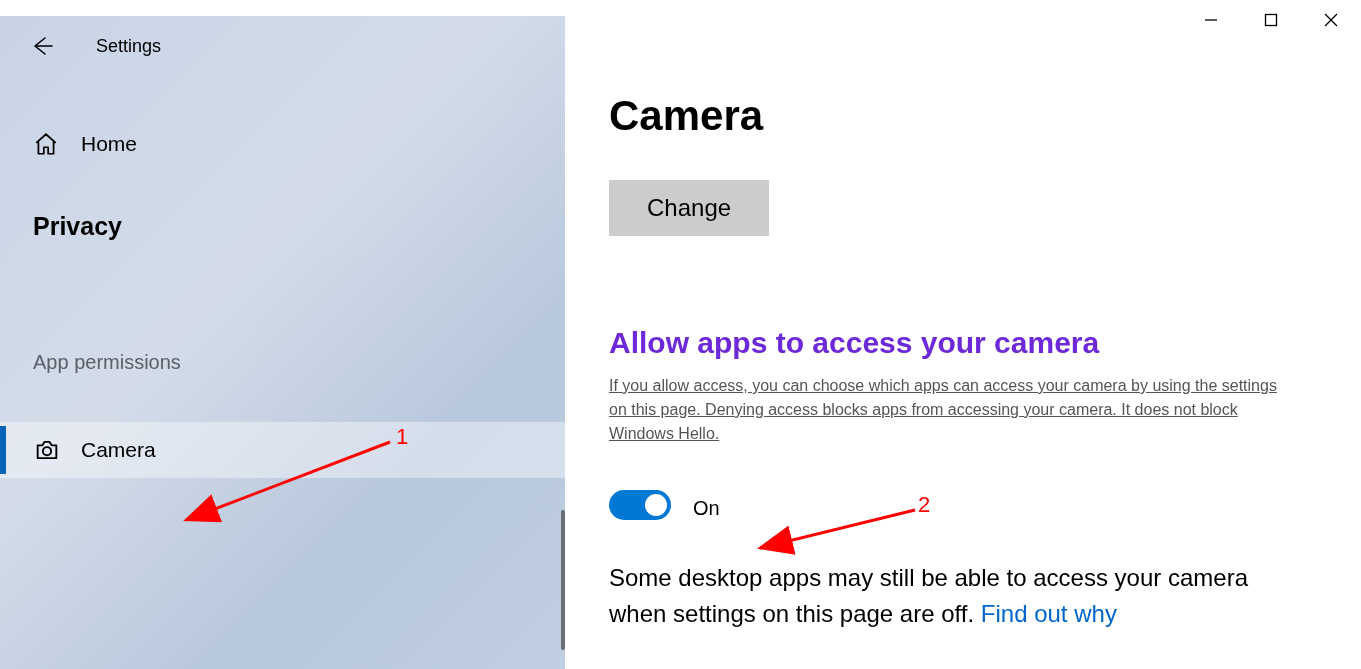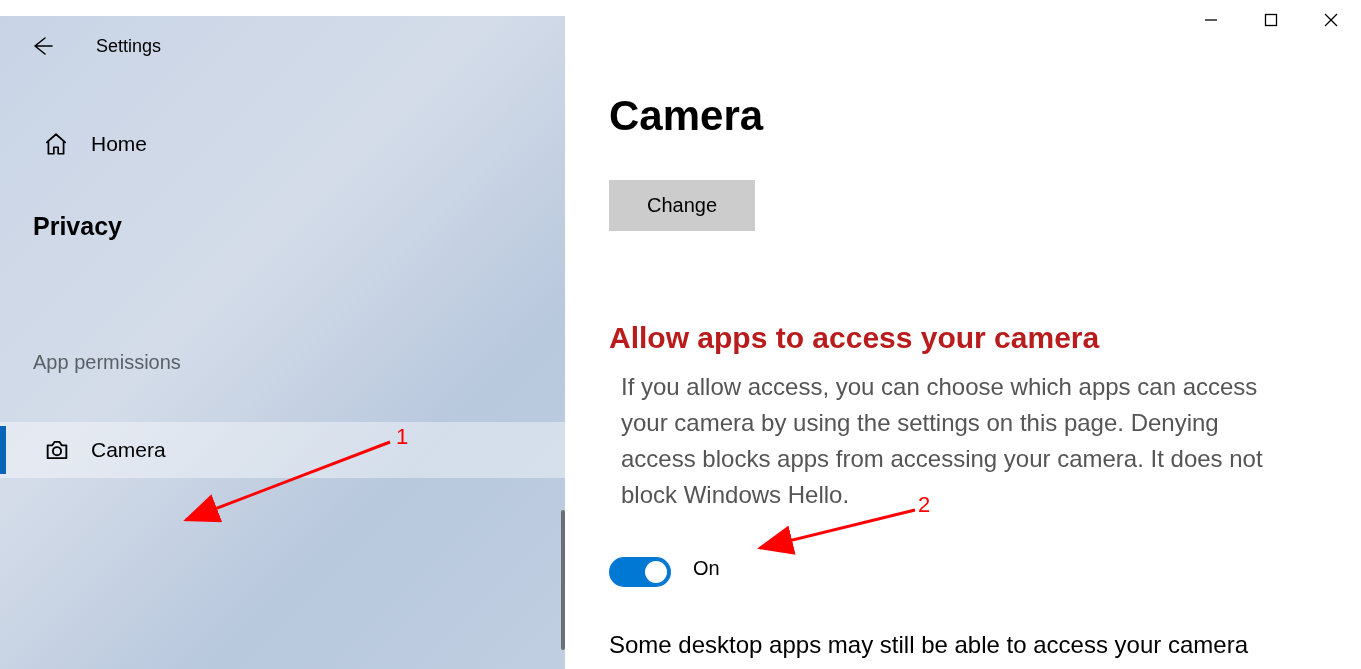--- a/index.html
+++ b/index.html
@@ -40,21 +40,21 @@
   .header-title {
     font-size: 18px;
     color: #000;
     margin-left: 42px;
     font-weight: 400;
   }
   .nav-item {
     display: flex;
     align-items: center;
     height: 56px;
-    padding-left: 43px;
+    padding-left: 33px;
     cursor: pointer;
     text-align: right;
   }
   .nav-item .icon-box {
     width: 30px;
     display:flex;align-items:center;justify-content:flex-start;
   }
   .nav-label {
     font-size: 21px;
     color: #000;
@@ -134,43 +134,44 @@
   .page-title {
     font-size: 42px;
     font-weight: 600;
     color:#000;
     margin: 92px 0 0 44px;
   }
   .change-btn {
     display:inline-block;
     background:#ccc;
     border:none;
-    font-size:20px;
+    font-size:24px;
     padding: 14px 38px;
     margin: 40px 0 0 44px;
     cursor:pointer;
     font-family:inherit;
     color:#000;
   }
   .sub-heading {
     font-size: 30px;
     font-weight: 600;
-    color:#b91c1c;
+    color:#6d28d9;
     margin: 90px 0 0 44px;
   }
   .body-text {
-    font-size: 24px;
+    font-size: 16px;
     color:#555;
-    margin: 14px 70px 0 56px;
+    margin: 14px 70px 0 44px;
     line-height: 1.5;
     max-width: 720px;
+    text-decoration: underline;
   }
   .toggle-row {
     display:flex;
-    align-items:flex-start;
+    align-items:flex-end;
     margin: 44px 0 0 44px;
   }
   .toggle {
     width: 62px; height: 30px;
     border-radius: 30px;
     background:#0078d4;
     position:relative;
     cursor:pointer;
   }
   .toggle-knob {

